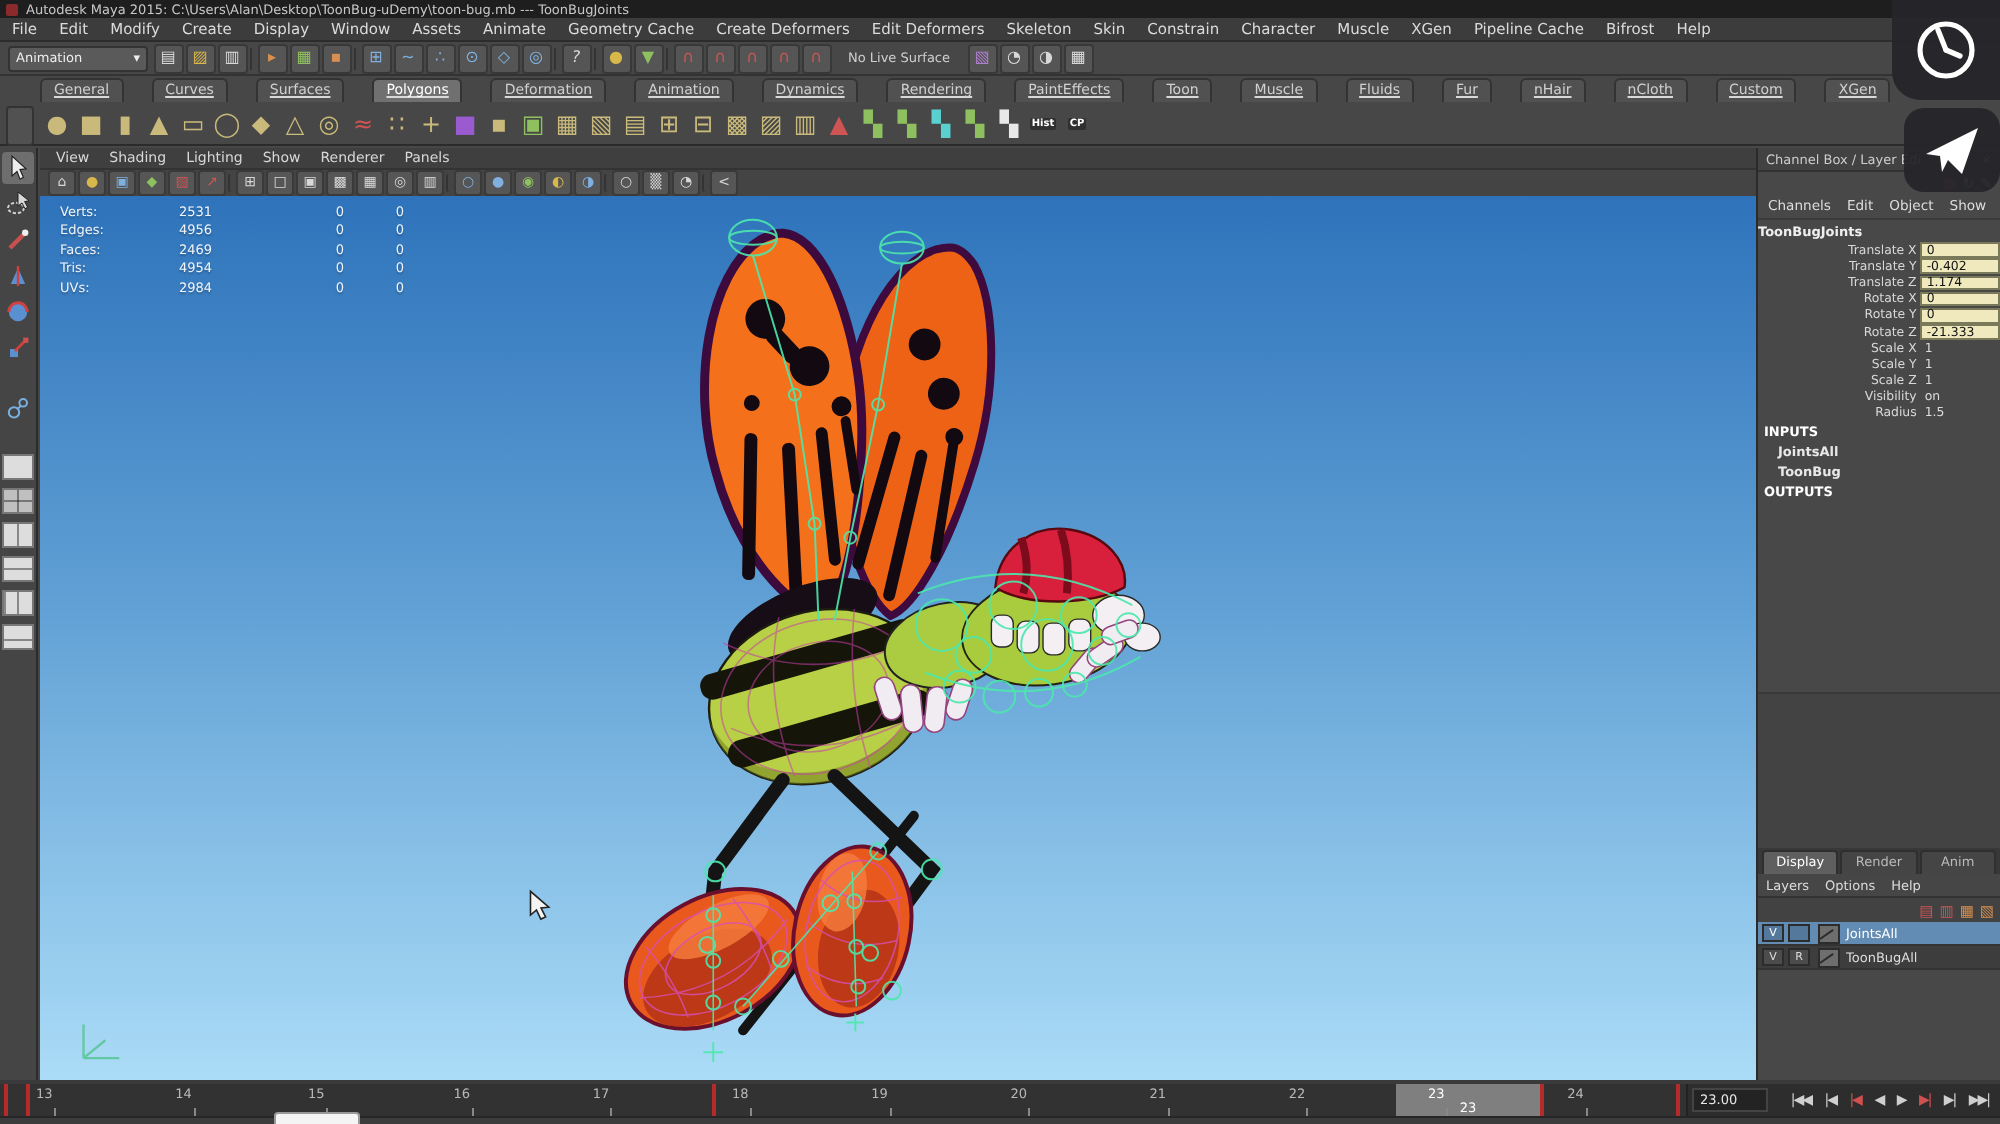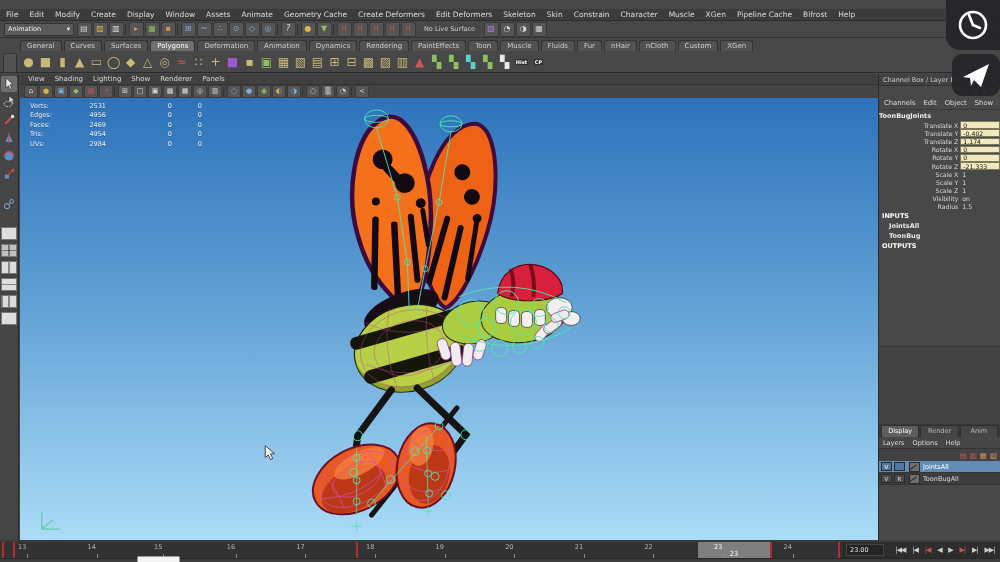--- a/index.html
+++ b/index.html
@@ -21,21 +21,21 @@
   .menuset{width:62px;height:11px;background:#5a5a5a;border:1px solid #333;border-radius:2px;
            font-size:6.5px;display:flex;align-items:center;justify-content:space-between;padding:0 3px;color:#eee;}
   .sicon{width:13px;height:13px;background:#555;border:1px solid #383838;border-radius:2px;
          display:flex;align-items:center;justify-content:center;font-size:8px;line-height:1;margin:0 .5px;}
   .sicon.sep{width:2px;background:none;border:none;border-left:1px solid #333;height:11px;border-radius:0;}
   .live-surface{font-size:6.5px;color:#cfcfcf;margin:0 6px;white-space:nowrap;}
   .c-w{color:#d8d8d8}.c-y{color:#d8b84a}.c-b{color:#7fb0e0}.c-r{color:#cf5555}
   .c-g{color:#8fc060}.c-o{color:#d89050}.c-img{color:#b07fd0}.c-tan{color:#c9b97a}
   .c-purple{color:#9a5ad0}.c-cyan{color:#5ad0d0}.c-bw{color:#e8e8e8}
   
-  .shelftabs{position:absolute;left:20px;top:39px;width:960px;height:12px;display:flex;gap:2px;align-items:flex-end;}
+  .shelftabs{position:absolute;left:20px;top:39px;width:960px;height:12px;display:flex;gap:14px;text-decoration:underline;}
   .shelf-tab{font-size:7px;color:#d0d0d0;background:#515151;border:1px solid #333;border-bottom:none;
              border-radius:3px 3px 0 0;padding:1px 6px;white-space:nowrap;}
   .shelf-tab.active{background:#707070;color:#fff;}
   
   .shelf{position:absolute;left:0;top:51px;width:100%;height:22px;background:#474747;border-bottom:1px solid #2b2b2b;
          display:flex;align-items:center;padding-left:20px;box-sizing:border-box;}
   .shelf-scroll{position:absolute;left:3px;top:2px;width:12px;height:18px;background:#515151;border:1px solid #333;border-radius:2px;}
   .shicon{width:17px;height:17px;display:flex;flex-direction:column;align-items:center;justify-content:center;position:relative;}
   .shicon .shg{font-size:12px;line-height:1;}
   .shicon .shl{font-size:5px;color:#fff;background:#303030;border-radius:1px;padding:0 1px;font-weight:bold;}
@@ -117,20 +117,24 @@
   
   .overlay-btn{position:absolute;background:rgba(38,38,42,.95);display:flex;align-items:center;justify-content:center;z-index:50;}
   .clock-btn{left:946px;top:0;width:54px;height:50px;border-radius:0 0 0 14px;}
   .send-btn{left:952px;top:54px;width:48px;height:42px;border-radius:10px;}
 </style>
 </head>
 <body>
 
 <div id="app">
 
+  <div class="titlebar">
+    <span class="maya-logo"></span>
+    <span>Autodesk Maya 2015: C:\Users\Alan\Desktop\ToonBug-uDemy\toon-bug.mb  ---  ToonBugJoints</span>
+  </div>
 
   <div class="menubar">
 
   <span class="menu-item">File</span>
       <span class="menu-item">Edit</span>
       <span class="menu-item">Modify</span>
       <span class="menu-item">Create</span>
       <span class="menu-item">Display</span>
       <span class="menu-item">Window</span>
       <span class="menu-item">Assets</span>

